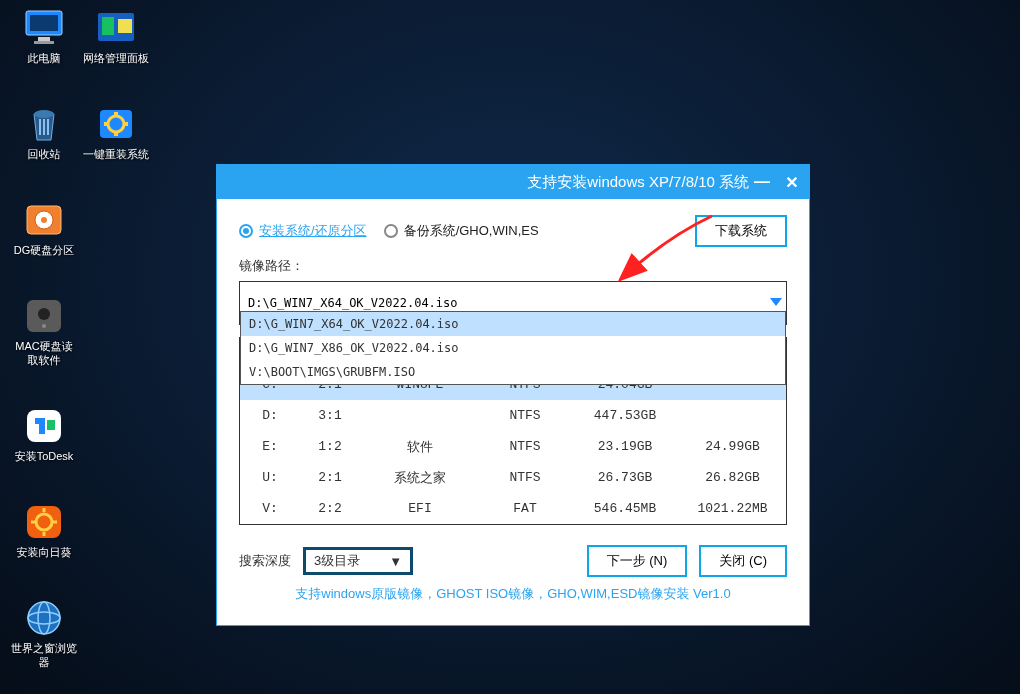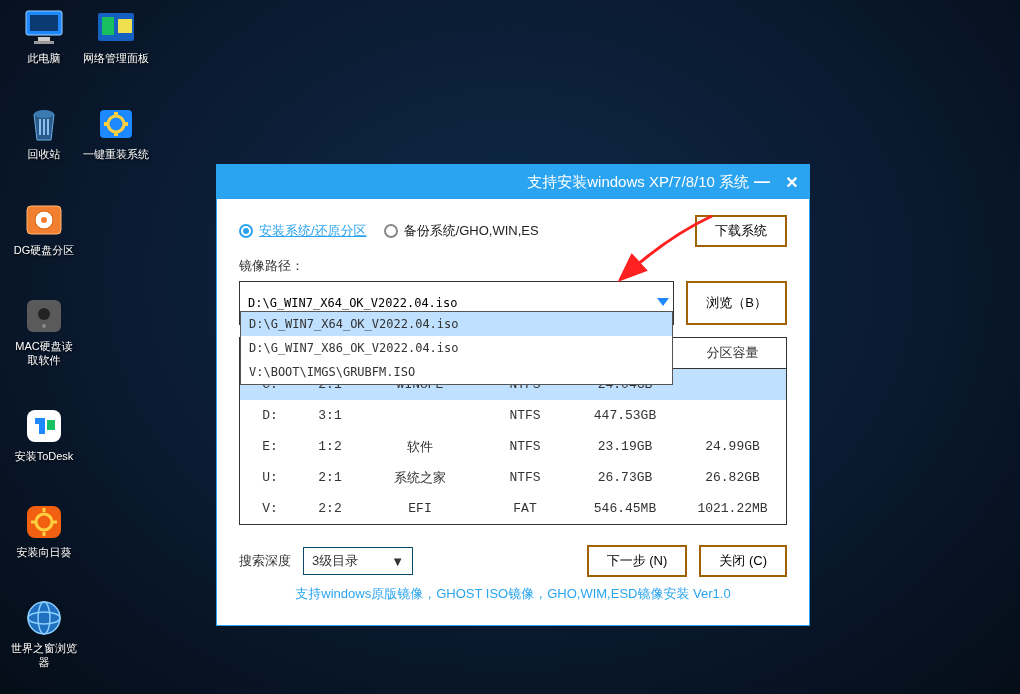--- a/index.html
+++ b/index.html
@@ -75,21 +75,21 @@
     display: flex; align-items: center; justify-content: center;
   }
   .radio-opt.unsel .r-outer { border-color: #888; }
   .radio-opt .r-inner {
     width: 6px; height: 6px; background: #2aa4f0; border-radius: 50%;
   }
   .radio-opt .r-label-sel { color: #2aa4f0; text-decoration: underline; }
   .radio-opt .r-label { color: #222; }
 
   .btn-outline {
-    border: 2px solid #a16207;
+    border: 2px solid #0ea5e9;
     padding: 5px 18px;
     font-size: 13px;
     background: #fff;
     cursor: pointer;
     white-space: nowrap;
   }
 
   .section-label { font-size: 13px; margin: 8px 0 6px 0; }
 
   .path-row { display: flex; gap: 12px; align-items: stretch; position: relative; }
@@ -158,21 +158,21 @@
     height: 31px;
     align-items: center;
   }
   .table .trow.sel { background: #bfe0ff; }
 
   .bottom-row {
     display: flex; align-items: center; gap: 12px;
     margin-top: 20px;
   }
   .depth-select {
-    border: 1px solid #0c4a6e;
+    border: 3px solid #0c4a6e;
     width: 110px; height: 28px;
     display: flex; align-items: center; justify-content: space-between;
     padding: 0 8px;
     cursor: pointer;
     font-size: 13px;
   }
 
   .footer-text {
     color: #2aa4f0;
     font-size: 13px;
@@ -340,21 +340,20 @@
               <polygon points="0,0 12,0 6,8" fill="#1e88ff"></polygon>
             </svg>
         </div>
 
         <div class="dropdown-list">
           <div class="dd-item sel">D:\G_WIN7_X64_OK_V2022.04.iso</div>
           <div class="dd-item">D:\G_WIN7_X86_OK_V2022.04.iso</div>
           <div class="dd-item">V:\BOOT\IMGS\GRUBFM.ISO</div>
         </div>
       </div>
-      <button class="btn-outline">浏览（B）</button>
     </div>
 
     <div class="table">
       <div class="thead">
         <div class="th c1">盘符</div>
         <div class="th c2">序号</div>
         <div class="th c3">卷标</div>
         <div class="th c4">文件系统</div>
         <div class="th c5">可用容量</div>
         <div class="th c6">分区容量</div>

